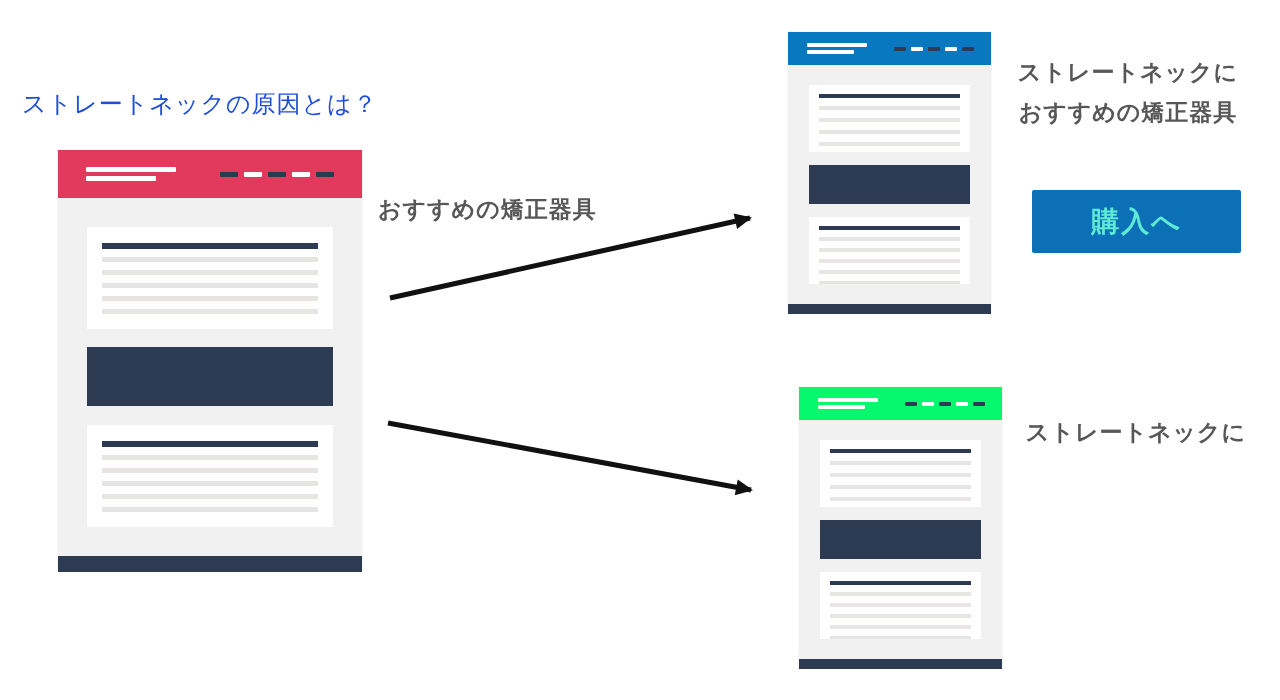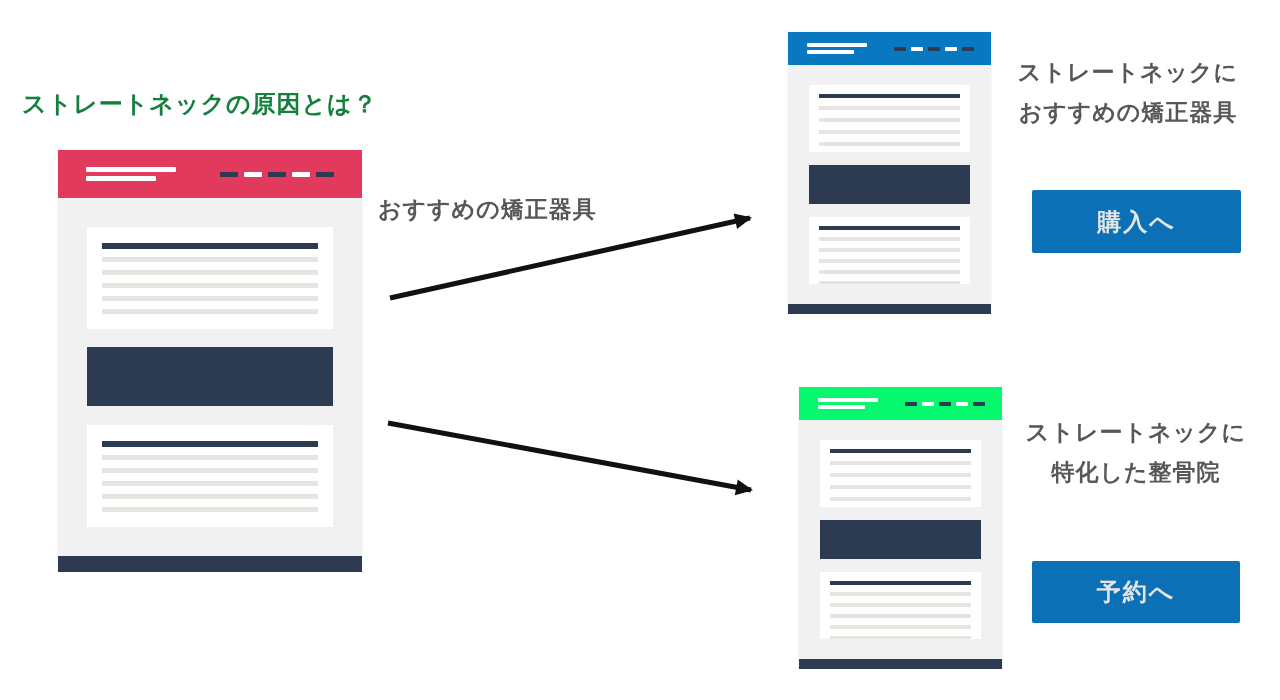--- a/index.html
+++ b/index.html
@@ -3,21 +3,21 @@
 <meta charset="utf-8">
 <style>
   * { margin:0; padding:0; box-sizing:border-box; }
   html,body { background:#ffffff; }
   body { font-family:"Liberation Sans","DejaVu Sans",sans-serif; }
   #canvas { position:relative; width:1280px; height:700px; background:#ffffff; overflow:hidden; }
 
   .abs { position:absolute; }
 
   
-  .main-title { left:22px; top:88px; font-size:24px; font-weight:bold; color:#15803d; letter-spacing:1px; }
+  .main-title { left:22px; top:88px; font-size:24px; font-weight:normal; color:#1d4ed8; letter-spacing:1px; }
   .arrow-label { font-size:23px; font-weight:bold; color:#575757; letter-spacing:1px; white-space:nowrap; }
   .caption { font-size:23px; font-weight:bold; color:#575757; line-height:40px; text-align:center; letter-spacing:1px; }
 
   
   .mockup { display:flex; flex-direction:column; background:#F1F1F2; box-shadow:0 0 0 1px rgba(0,0,0,0.03); }
   .mk-header { flex:0 0 auto; display:flex; align-items:center; justify-content:space-between; }
   .mk-logo { display:flex; flex-direction:column; }
   .logo-line { background:#ffffff; border-radius:1px; }
   .mk-nav { display:flex; align-items:center; }
   .dash { display:block; border-radius:1px; }
@@ -51,22 +51,22 @@
   .mockup-sm .dash { width:12px; height:4px; margin-left:5px; }
   .mockup-sm .mk-body { padding:20px 21px; }
   .mockup-sm .mk-card { height:67px; padding:9px 10px 0; }
   .mockup-sm .mk-card-title { height:4px; }
   .mockup-sm .mk-line { height:4px; margin-top:8px; }
   .mockup-sm .mk-card.dense .mk-line { margin-top:7px; }
   .mockup-sm .mk-img { height:39px; margin:13px 0; }
   .mockup-sm .mk-footer { height:10px; }
 
   
-  .cta-button { display:flex; align-items:center; justify-content:center; color:#e5e5e5;
-                font-size:24px; font-weight:bold; letter-spacing:2px; border:none; cursor:pointer;
+  .cta-button { display:flex; align-items:center; justify-content:center; color:#5eead4;
+                font-size:28px; font-weight:bold; letter-spacing:2px; border:none; cursor:pointer;
                 border-radius:2px; }
 
   
   .arrows { left:0; top:0; pointer-events:none; }
 </style>
 </head>
 <body>
 
 <div id="canvas">
 
@@ -195,17 +195,15 @@
           <div class="mk-line"></div>
           <div class="mk-line"></div>
           <div class="mk-line"></div>
       </div>
     </div>
     <div class="mk-footer"></div>
   </div>
 
   <div class="abs caption" style="left:1006px; top:412px; width:260px;">
     <div>ストレートネックに</div>
-    <div>特化した整骨院</div>
-  </div>
-  <button class="abs cta-button" style="left: 1032px; top: 561px; width: 208px; height: 62px; background: rgb(11, 112, 182);">予約へ</button>
+  </div>
 
 </div>
 
 </body></html>

